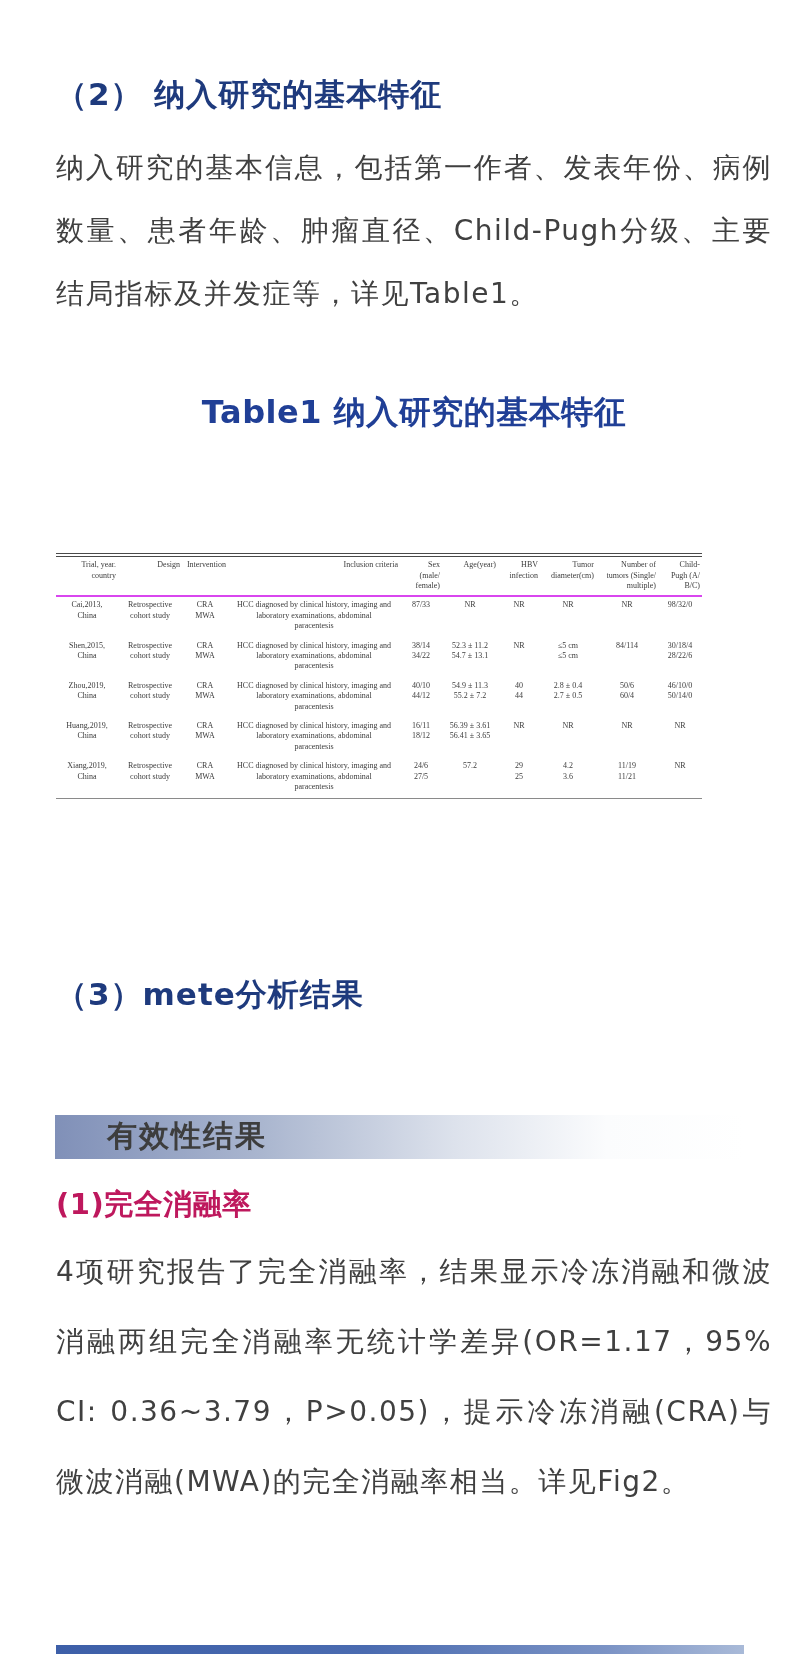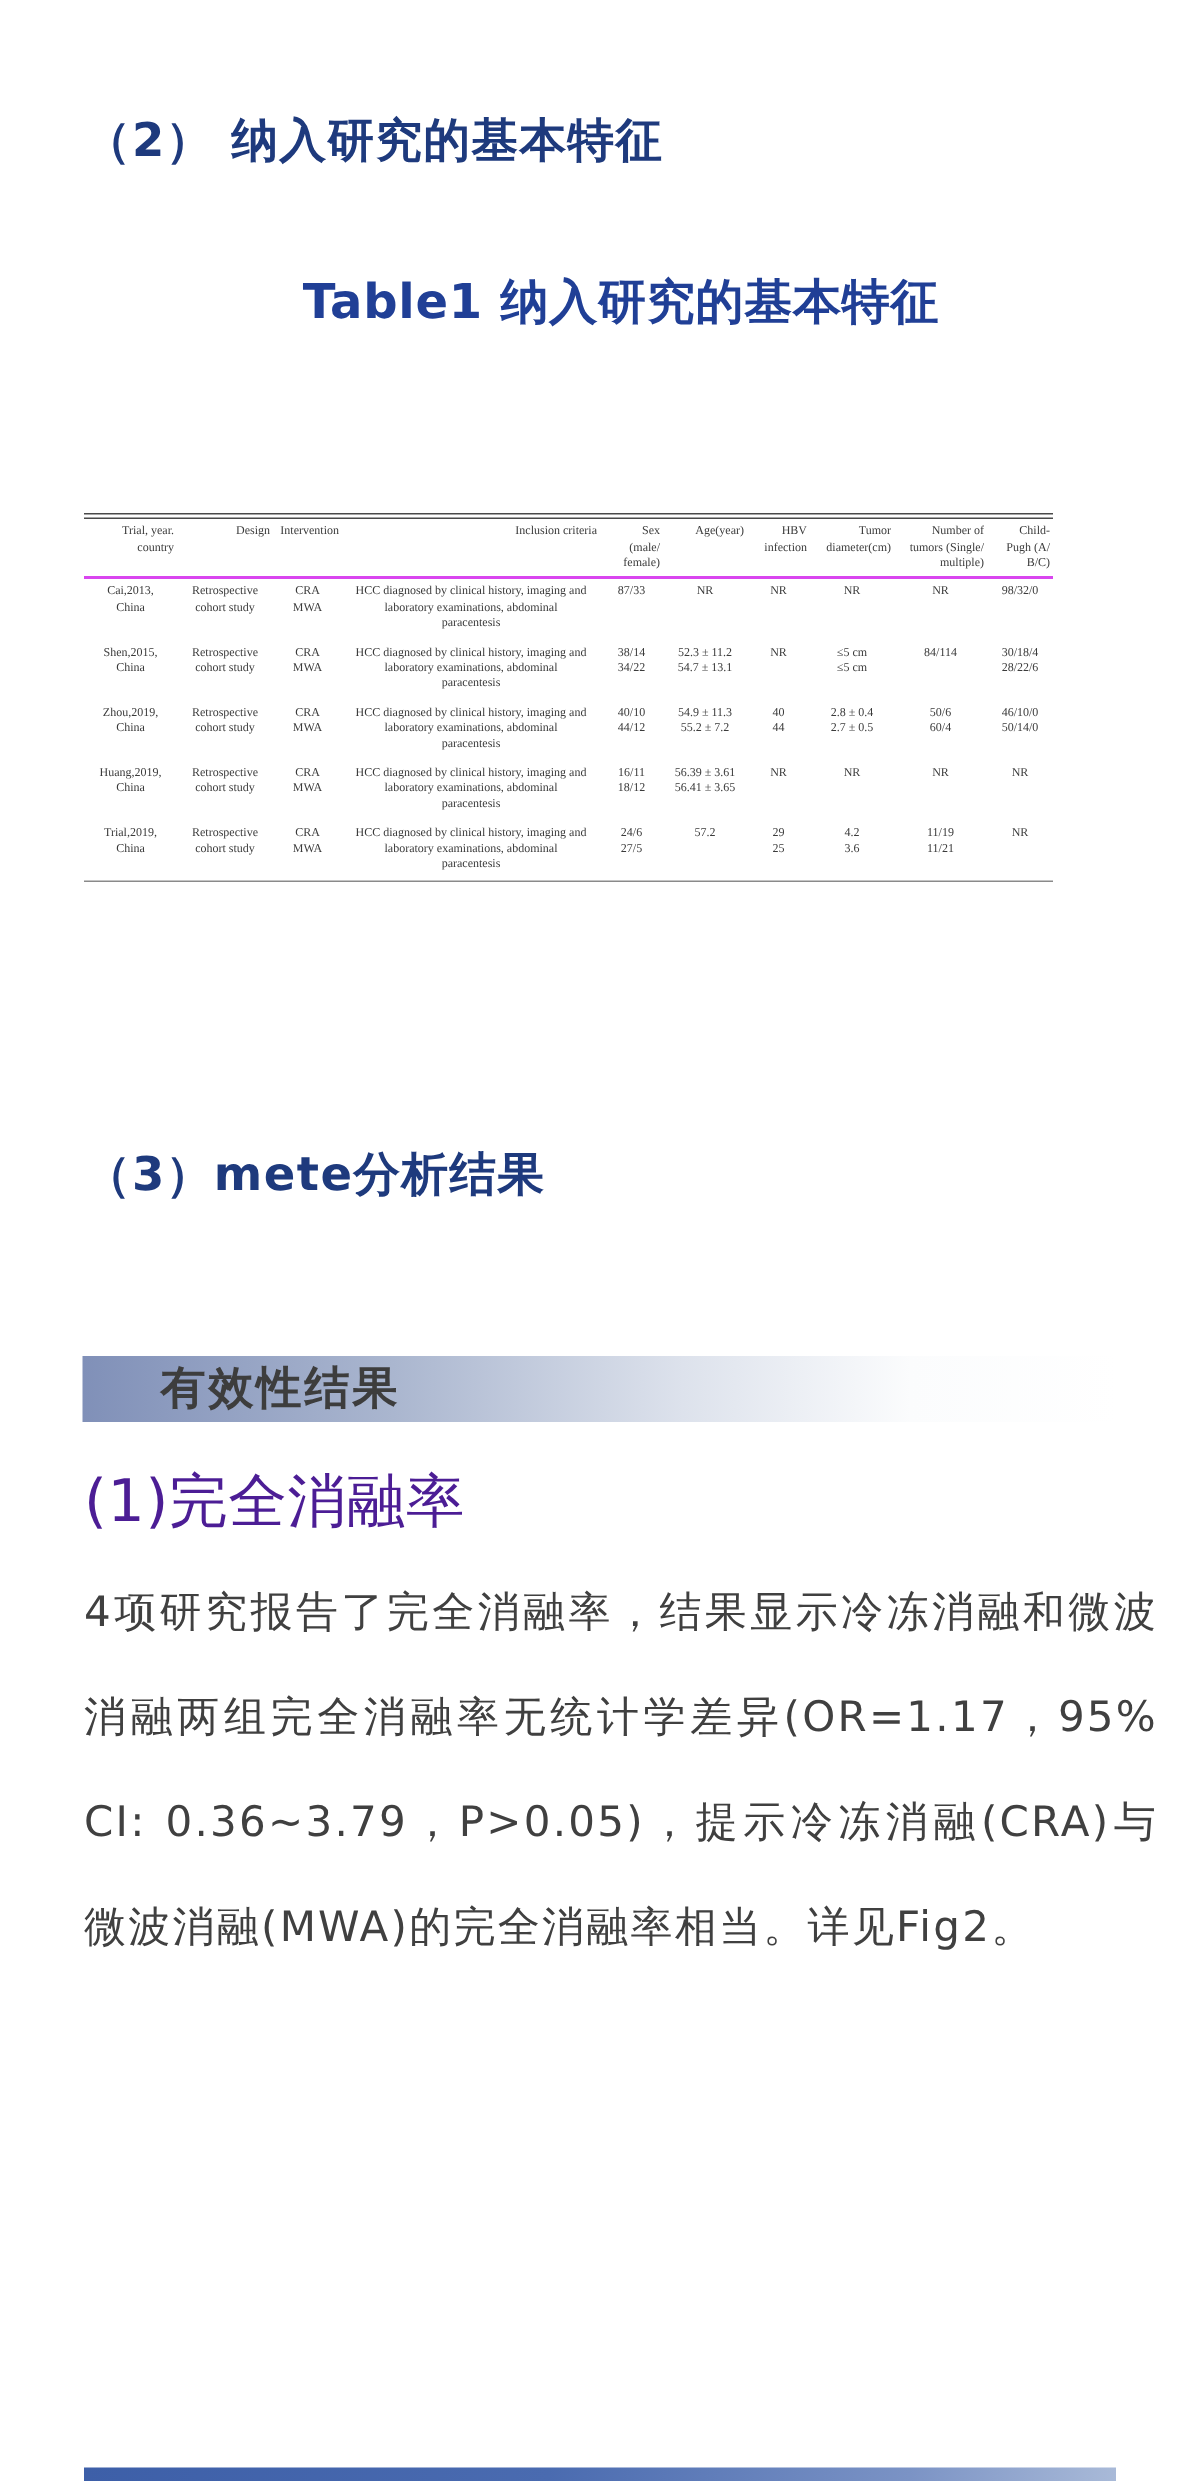--- a/index.html
+++ b/index.html
@@ -80,23 +80,23 @@
   }
   .eff-bar-label {
     padding-left: 52px;
     color: #3d3d3d;
     font-size: 30px;
     font-weight: 700;
     letter-spacing: 2px;
   }
   .sub-heading {
     margin-top: 26px;
-    color: #4c1d95;
-    font-size: 39px;
-    font-weight: 400;
+    color: #be185d;
+    font-size: 29px;
+    font-weight: 700;
     letter-spacing: 0.5px;
   }
   .body-para-2 {
     margin-top: 12px;
     color: #404040;
     font-size: 28px;
     line-height: 70px;
     text-align: justify;
     letter-spacing: 1.5px;
   }
@@ -109,20 +109,21 @@
     background: linear-gradient(to right, #3d5fa8 0%, #4a6bb0 45%, #7b93c5 80%, #a9bad8 100%);
   }
 </style>
 </head>
 <body>
 
 <div class="content">
 
   <h2 class="sec-heading">（2） 纳入研究的基本特征</h2>
 
+  <p class="body-para">纳入研究的基本信息，包括第一作者、发表年份、病例数量、患者年龄、肿瘤直径、Child-Pugh分级、主要结局指标及并发症等，详见Table1。</p>
 
   <div class="table-caption">Table1 纳入研究的基本特征</div>
 
   <div class="table-wrap">
     <table class="study-table">
       <colgroup>
         <col class="c1">
           <col class="c2">
           <col class="c3">
           <col class="c4">
@@ -231,21 +232,21 @@
             <td>16/11
 18/12</td>
             <td>56.39 ± 3.61
 56.41 ± 3.65</td>
             <td>NR</td>
             <td>NR</td>
             <td>NR</td>
             <td>NR</td>
           </tr>
           <tr>
-            <td>Trial,2019,
+            <td>Xiang,2019,
 China</td>
             <td>Retrospective
 cohort study</td>
             <td>CRA
 MWA</td>
             <td>HCC diagnosed by clinical history, imaging and
 laboratory examinations, abdominal
 paracentesis</td>
             <td>24/6
 27/5</td>

